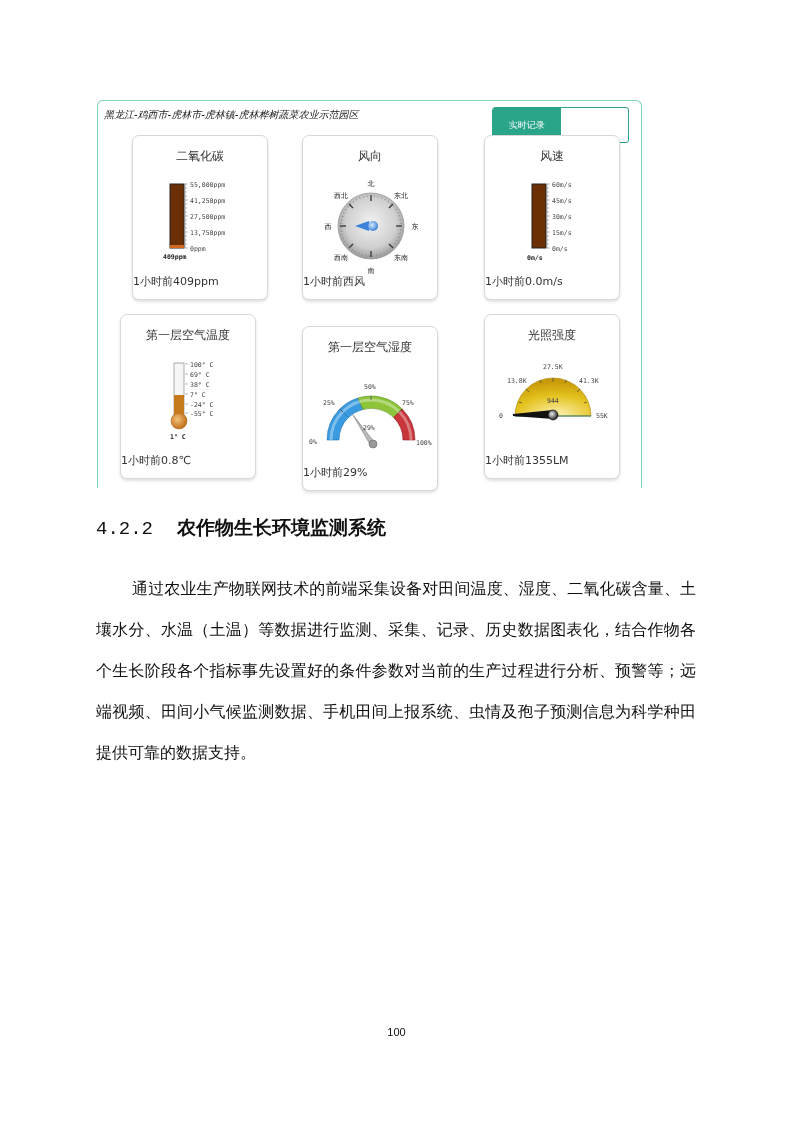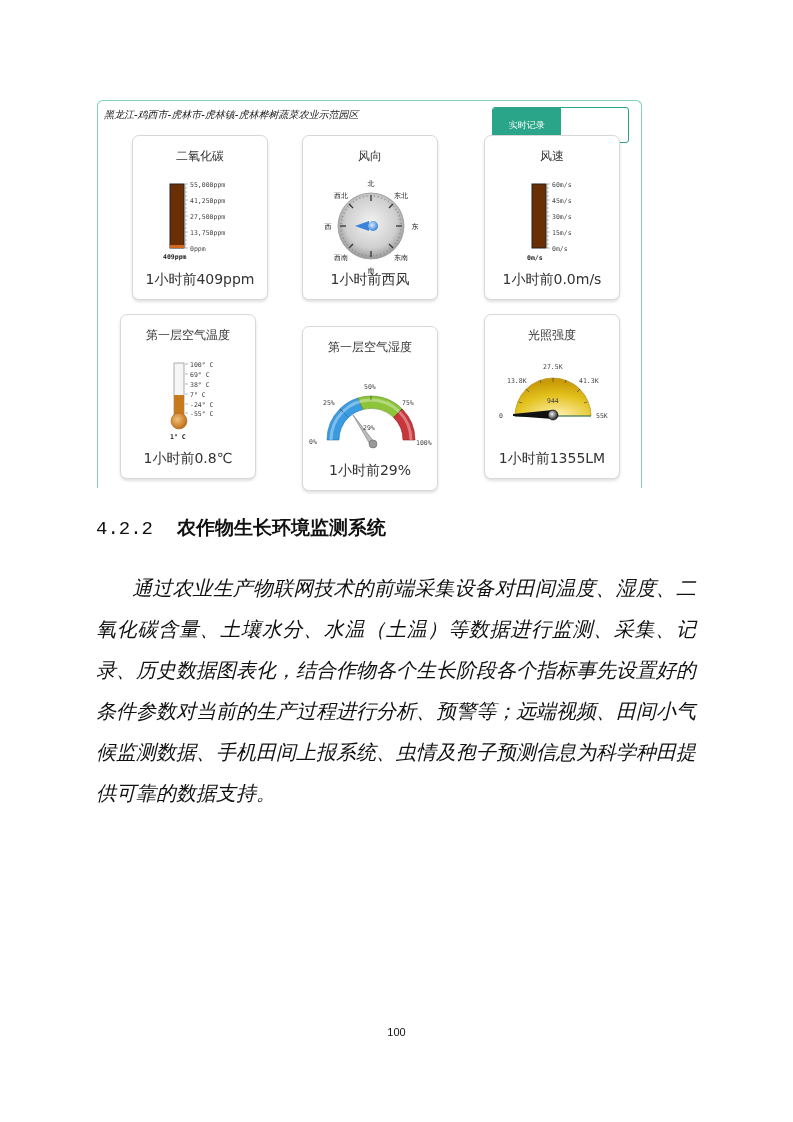--- a/index.html
+++ b/index.html
@@ -5,25 +5,25 @@
     html, body { margin: 0; padding: 0; background: #ffffff; }
     body { width: 793px; height: 1122px; position: relative; overflow: hidden; font-family: "DejaVu Sans", sans-serif; color: #111; }
     .panel { position: absolute; left: 97px; top: 100px; width: 545px; height: 388px; border: 1px solid #7fd3bc; border-bottom: none; border-radius: 6px 6px 0 0; box-sizing: border-box; background: #fff; }
     .panel-title { position: absolute; left: 6px; top: 7px; font-size: 10px; color: #222; font-family: "DejaVu Sans", sans-serif; font-style: italic; }
     .tabs { position: absolute; left: 394px; top: 6px; width: 137px; height: 36px; border: 1px solid #2aa589; border-radius: 3px; display: flex; overflow: hidden; box-sizing: border-box; }
     .tab { flex: 1; font-size: 9px; display: flex; align-items: center; justify-content: center; cursor: pointer; }
     .tab.active { background: #2aa589; color: #fff; }
     .tab.inactive { background: #fff; color: #333; margin-top: 40px; }
     .card { position: absolute; width: 136px; height: 165px; border: 1px solid #d8d8d8; border-radius: 7px; box-shadow: 0 2px 3px rgba(0,0,0,0.12); background: #fff; box-sizing: border-box; }
     .card-title { position: absolute; left: 0; right: 0; top: 12px; text-align: center; font-size: 12px; color: #333; }
-    .card-foot { position: absolute; left: 0; right: 0; bottom: 10px; text-align: center; font-size: 14px; color: #333; }
+    .card-foot { position: absolute; left: 0; right: 0; bottom: 10px; font-size: 11px; color: #333; }
     .card svg { position: absolute; left: 0; top: 0; }
     .heading { position: absolute; left: 96px; top: 515px; font-size: 19px; font-weight: bold; color: #111; font-family: "DejaVu Sans", sans-serif; }
     .heading .num { font-family: Liberation Mono, monospace; font-weight: normal; margin-right: 24px; }
-    .para { position: absolute; left: 96px; top: 568px; width: 600px; font-size: 20px; line-height: 41px; color: #111; font-family: "DejaVu Serif", serif; text-align: justify; font-style: italic; }
+    .para { position: absolute; left: 96px; top: 568px; width: 600px; font-size: 16px; line-height: 41px; color: #111; font-family: "DejaVu Serif", serif; text-align: justify; }
     .para .indent { display: inline-block; width: 36px; }
     .page-num { position: absolute; left: 0; right: 0; top: 1026px; text-align: center; font-size: 11px; font-family: "Liberation Sans", sans-serif; color: #111; }
     .tick-label { font-family: "DejaVu Sans Mono", monospace; font-size: 6.5px; fill: #444; }
     .bold-label { font-family: "DejaVu Sans Mono", monospace; font-size: 6.5px; fill: #222; font-weight: bold; }
     .cn-label { font-family: "DejaVu Sans", sans-serif; font-size: 7px; fill: #222; }
   </style>
 </head>
 <body>
 
 <div class="panel">

